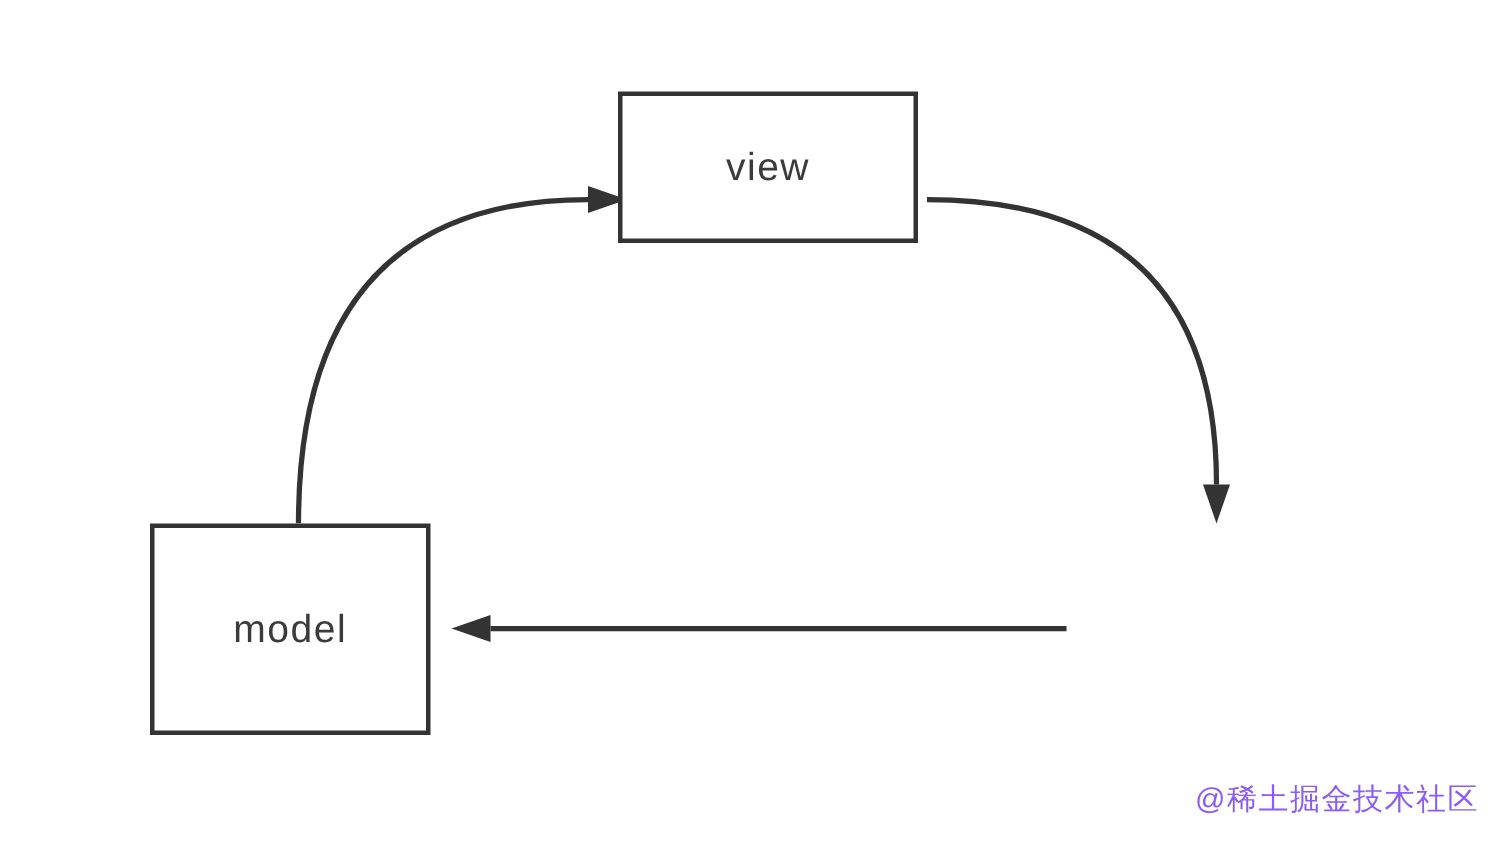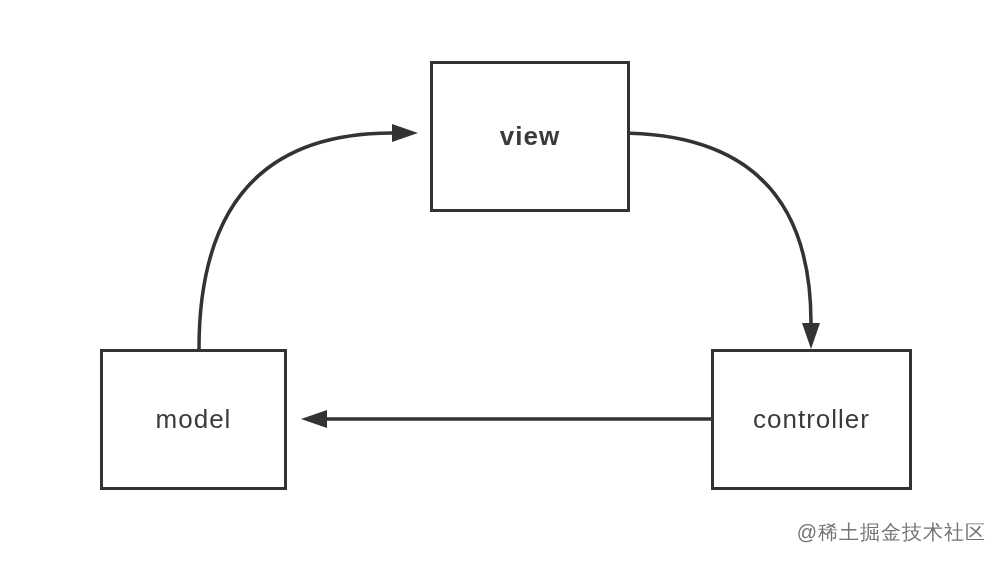--- a/index.html
+++ b/index.html
@@ -38,28 +38,28 @@
     background: #ffffff;
     display: flex;
     align-items: center;
     justify-content: center;
   }
   .node-label {
     color: #3b3b3b;
     font-size: 26px;
     letter-spacing: 1px;
   }
-  .node-view       { left: 430px; top: 61px;  width: 200px; height: 151px; font-weight: bold; }
+  .node-view       { left: 412px; top: 61px;  width: 200px; height: 101px; }
   .node-model      { left: 100px; top: 349px; width: 187px; height: 141px; }
   .node-controller { left: 711px; top: 349px; width: 201px; height: 141px; }
   .watermark {
     position: absolute;
     right: 14px;
     bottom: 16px;
-    color: #737373;
+    color: #8b5cf6;
     font-size: 20px;
     letter-spacing: 1px;
     user-select: none;
   }
 </style>
 </head>
 <body>
 
 <div class="canvas">
 
@@ -82,19 +82,16 @@
   </svg>
 
   <div class="node node-view">
     <span class="node-label">view</span>
   </div>
 
   <div class="node node-model">
     <span class="node-label">model</span>
   </div>
 
-  <div class="node node-controller">
-    <span class="node-label">controller</span>
-  </div>
 
   <div class="watermark">@稀土掘金技术社区</div>
 
 </div>
 
 </body></html>

